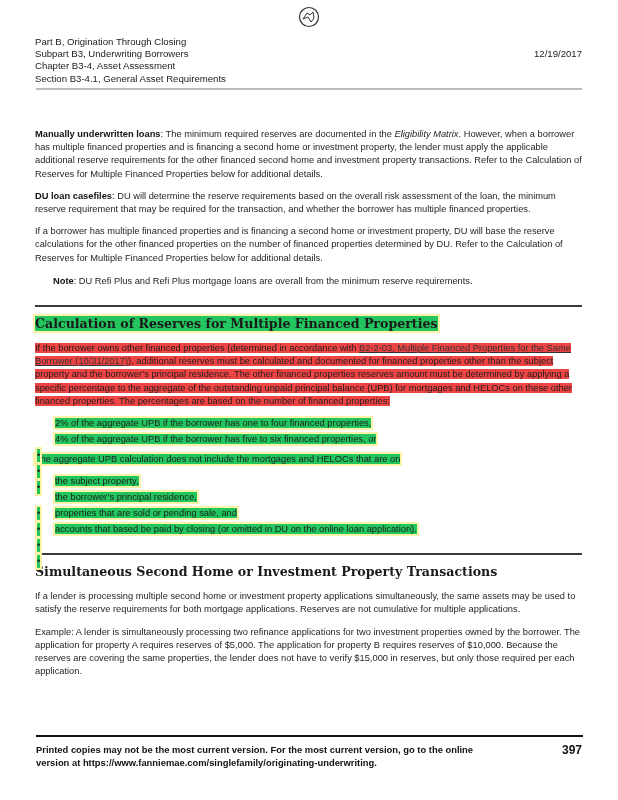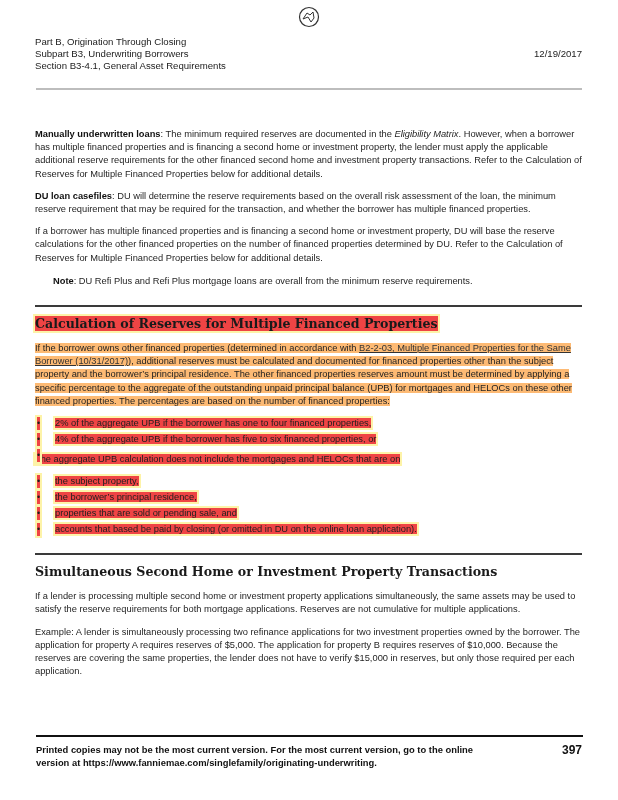--- a/index.html
+++ b/index.html
@@ -30,22 +30,22 @@
     b { font-weight: bold; color: #111; }
     .note { padding-left: 18px; margin-top: 10px; }
     .rule {
       height: 2px; background: #3a3a3a; width: 547px; margin: 0;
     }
     .section-title {
       font-family: "DejaVu Serif", "Liberation Serif", serif;
       font-weight: bold; font-size: 12.6px; color: #1a1a1a;
       margin: 9px 0 10px 0; line-height: 16px;
     }
-    .hl { background: #ef4444; box-shadow: 0 0 0 2px #fdf3a8; }
-    .hl-block { background: #fdba74; }
+    .hl { background: #22c55e; box-shadow: 0 0 0 2px #fdf3a8; margin-top: 32px; }
+    .hl-block { background: #ef4444; }
     a { color: #333; text-decoration: underline; }
     ul { list-style: none; margin: 0 0 7px 0; padding: 0; }
     ul li { position: relative; padding-left: 20px; margin-bottom: 3px; line-height: 13px; }
     ul li .bullet {
       position: absolute; left: 2px; top: 0; font-size: 9px;
     }
     .footer-rule {
       position: absolute; left: 36px; width: 547px; top: 735px; height: 2px;
       background: #111;
     }
@@ -64,20 +64,21 @@
 <div class="logo">
   <svg width="22" height="22" viewBox="0 0 22 22">
     <circle cx="11" cy="11" r="9.5" fill="none" stroke="#333" stroke-width="1.2"></circle>
     <path d="M5 13 L9 7 L12 9 L15 6 L16 12 L13 16 L10 11 Z" fill="none" stroke="#333" stroke-width="1"></path>
   </svg>
 </div>
 
 <div class="hdr-left">
   <div>Part B, Origination Through Closing</div>
   <div>Subpart B3, Underwriting Borrowers</div>
+  <div>Chapter B3-4, Asset Assessment</div>
   <div>Section B3-4.1, General Asset Requirements</div>
 </div>
 <div class="hdr-date">12/19/2017</div>
 <div class="hdr-rule"></div>
 
 <div class="content">
   <p>
     <b>Manually underwritten loans</b><span>: The minimum required reserves are documented in the </span><i>Eligibility Matrix</i><span>. However, when a borrower has multiple financed properties and is financing a second home or investment property, the lender must apply the applicable additional reserve requirements for the other financed second home and investment property transactions. Refer to the Calculation of Reserves for Multiple Financed Properties below for additional details.</span>
   </p>
   <p>

